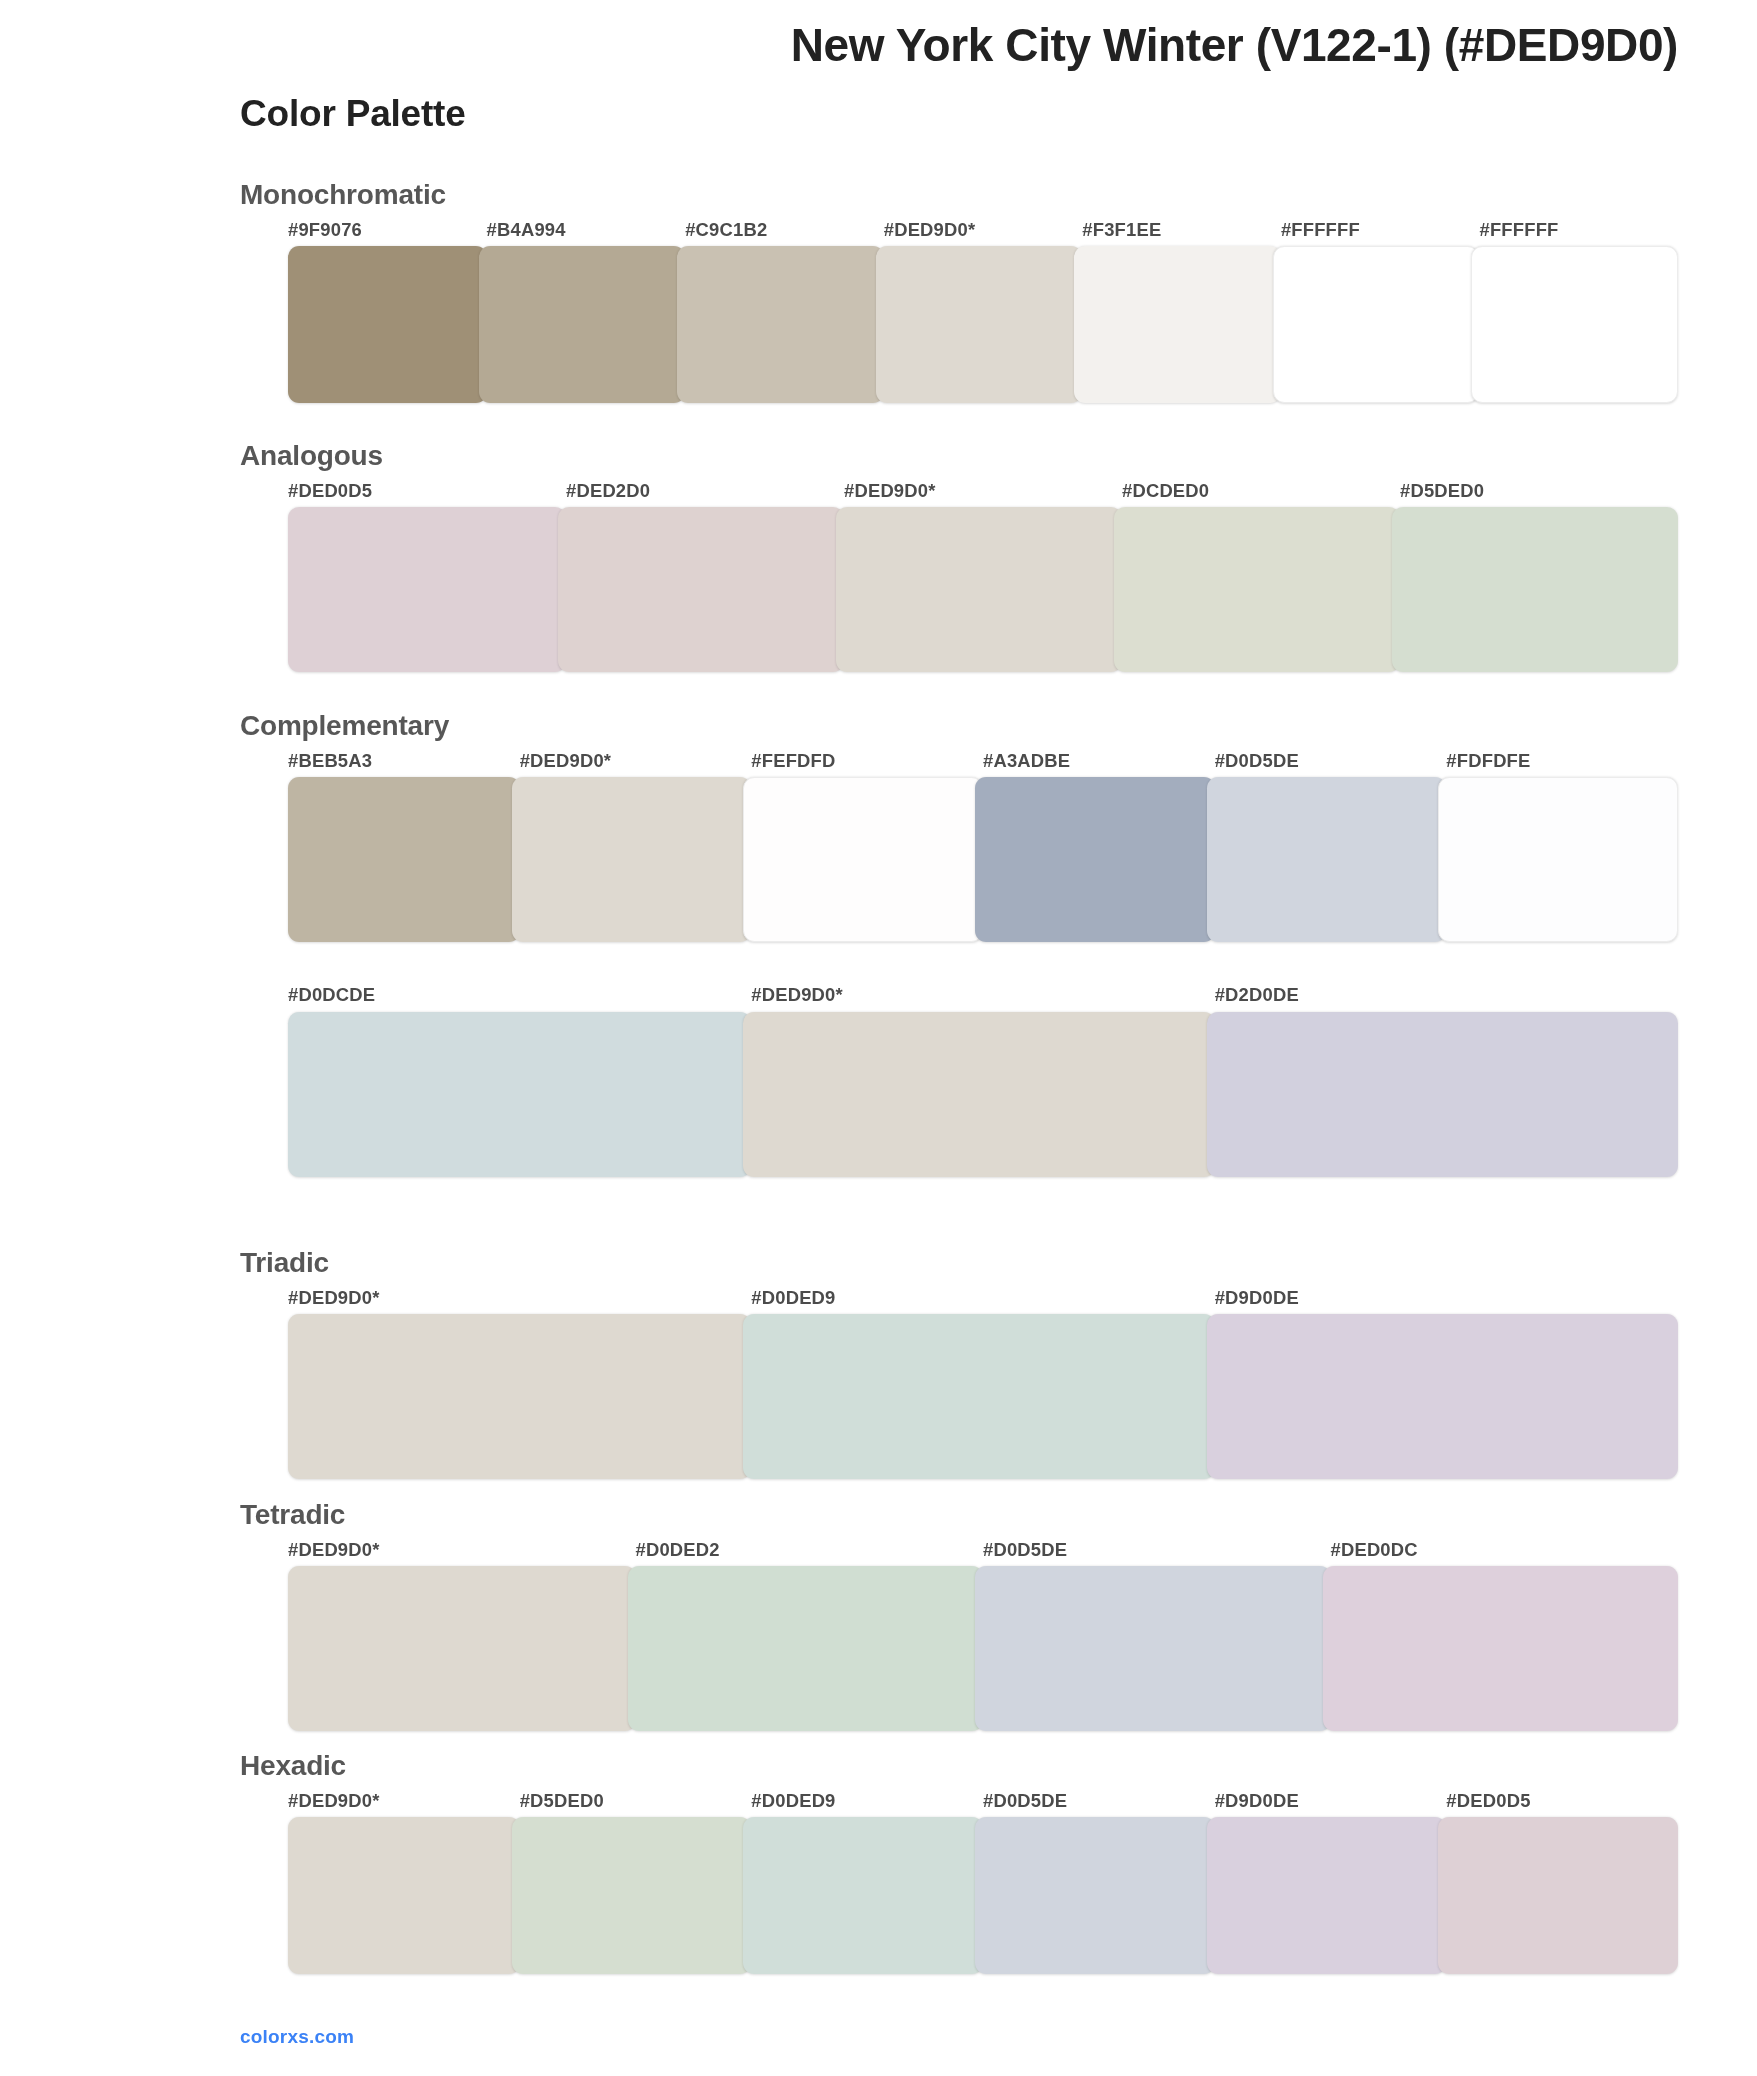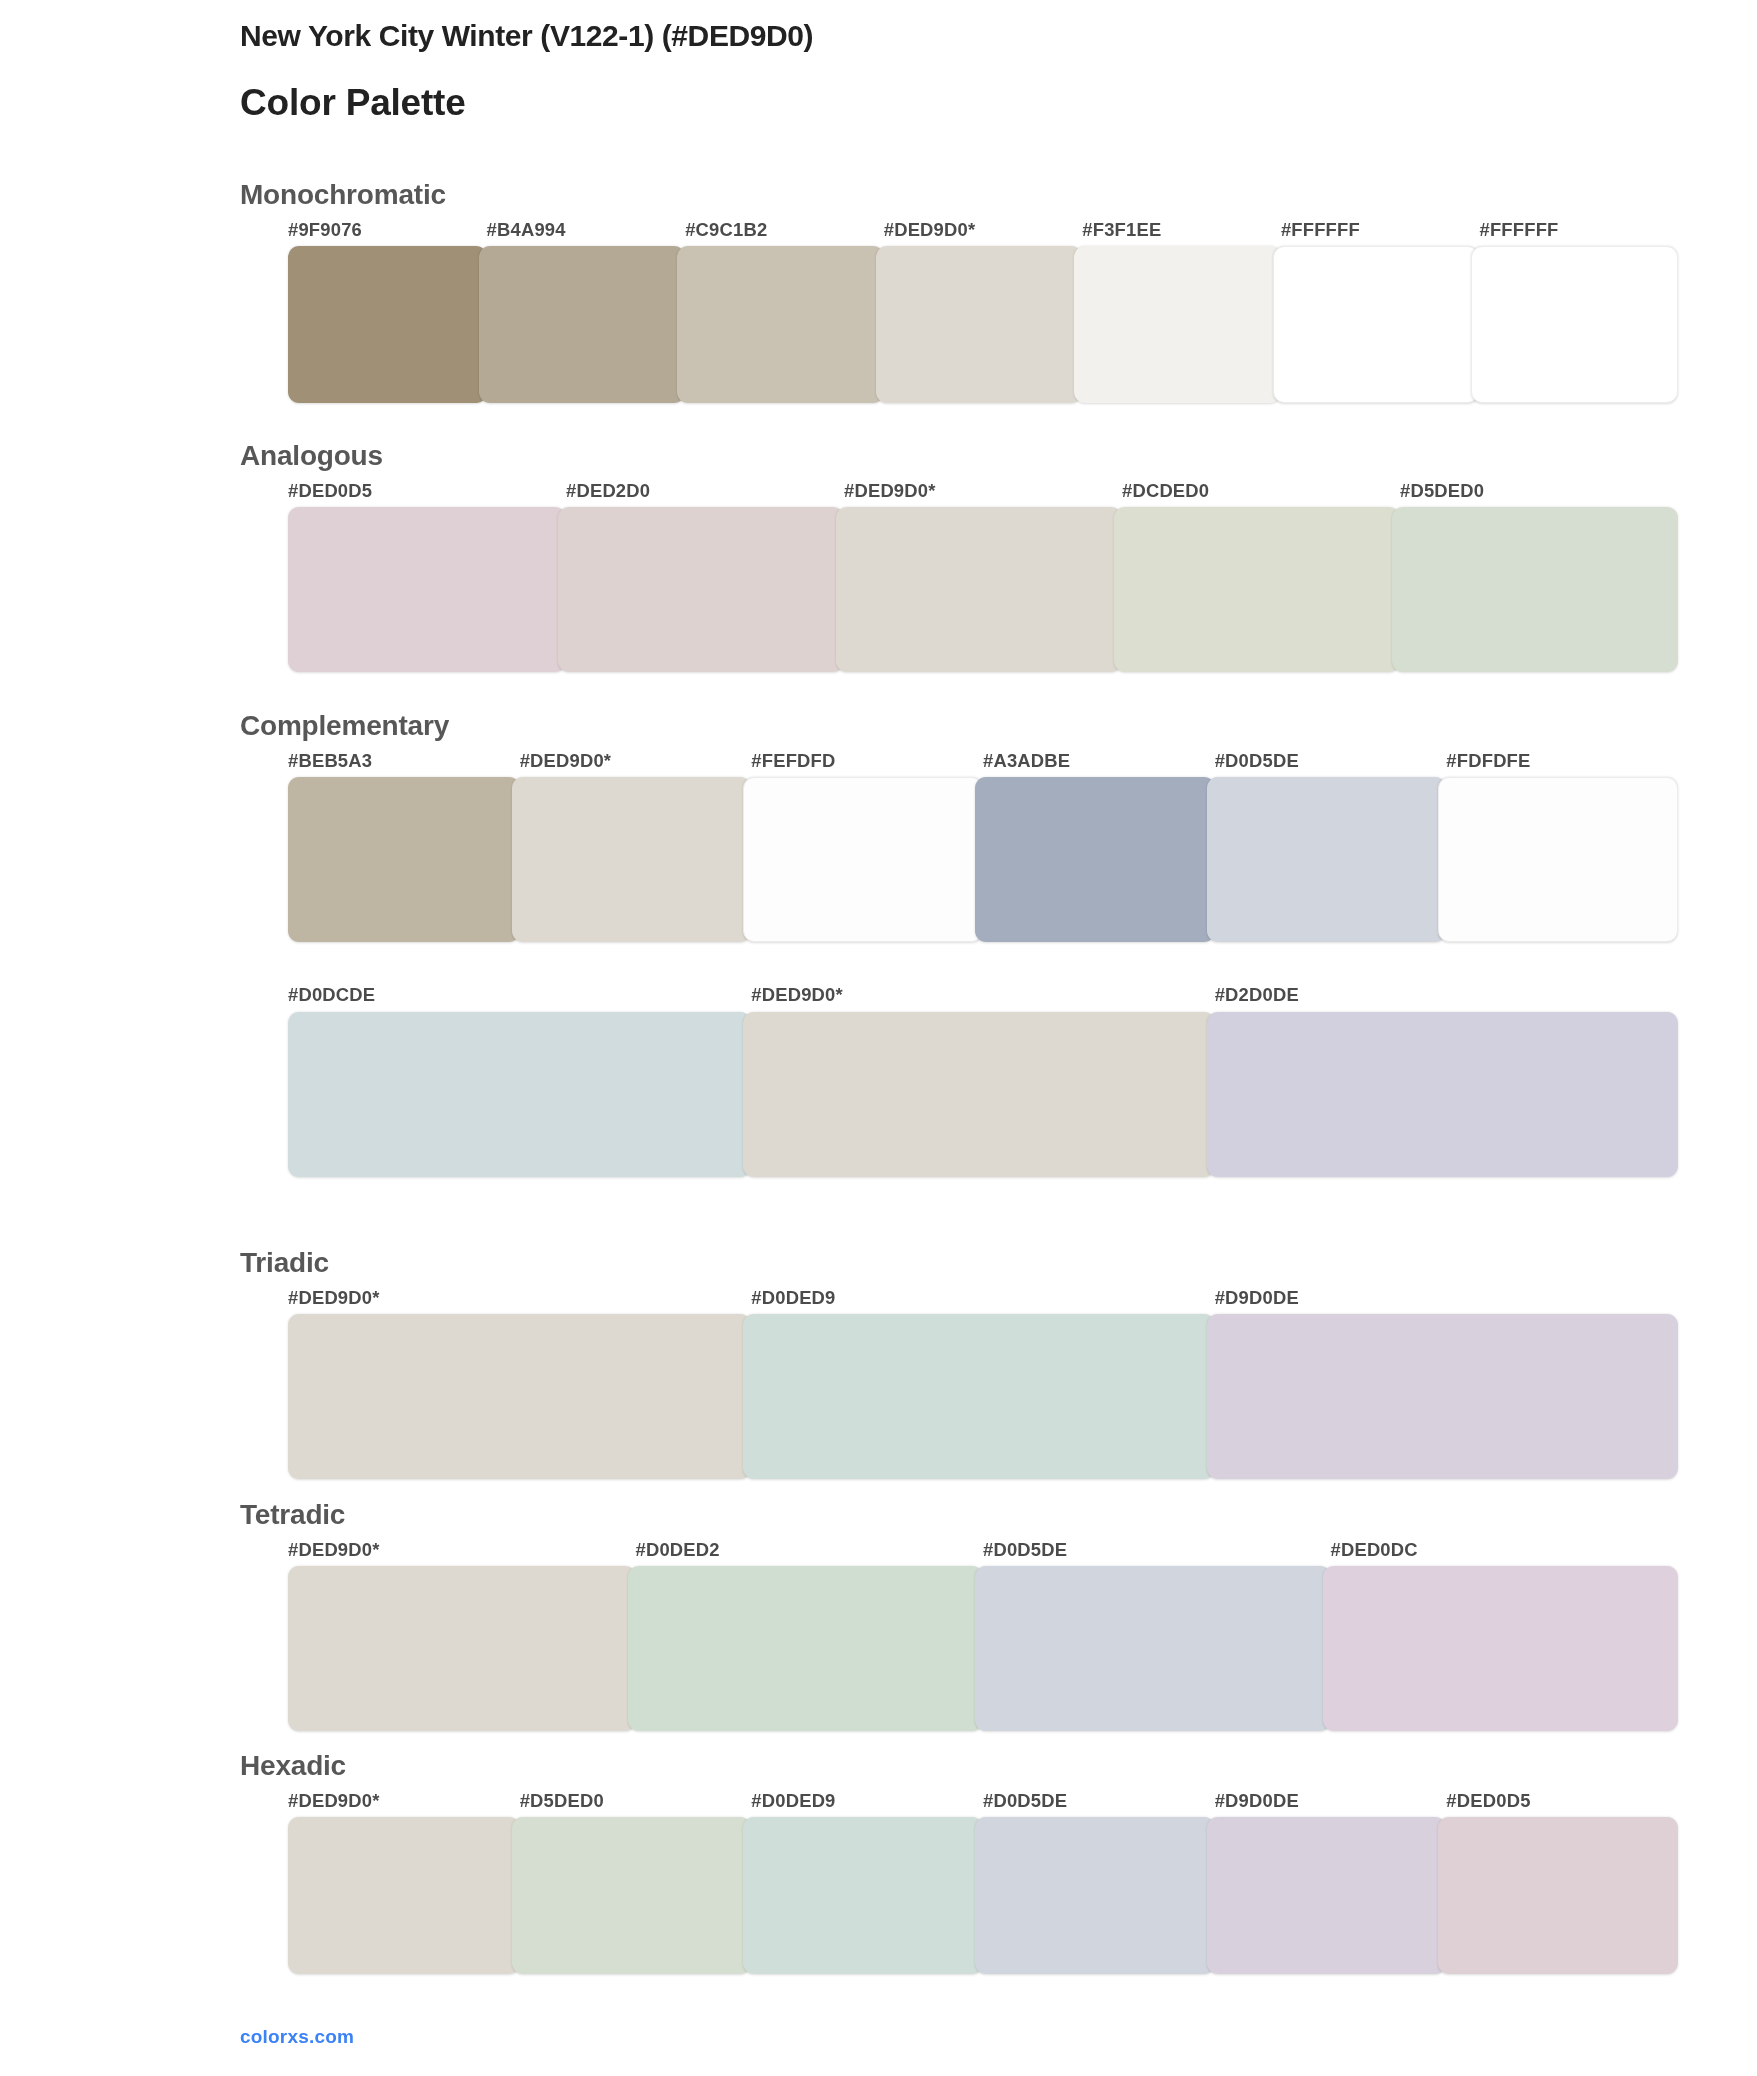--- a/index.html
+++ b/index.html
@@ -25,34 +25,35 @@
   }
 
   
   .header {
     position: absolute;
     left: 240px;
     top: 17.6px;
     width: 1438px;
   }
   .page-title {
-    font-size: 30px;
+    font-size: 46px;
     font-weight: bold;
     letter-spacing: -0.4px;
     color: #222222;
     line-height: 1.18;
     white-space: nowrap;
+    text-align: right;
   }
   .page-subtitle {
     font-size: 37px;
     font-weight: bold;
     letter-spacing: -0.2px;
     color: #222222;
     line-height: 1.2;
-    margin-top: 28px;
+    margin-top: 20px;
   }
 
   
   .section {
     position: absolute;
     left: 240px;
     width: 1438px;
   }
   .section-title {
     font-size: 28px;

